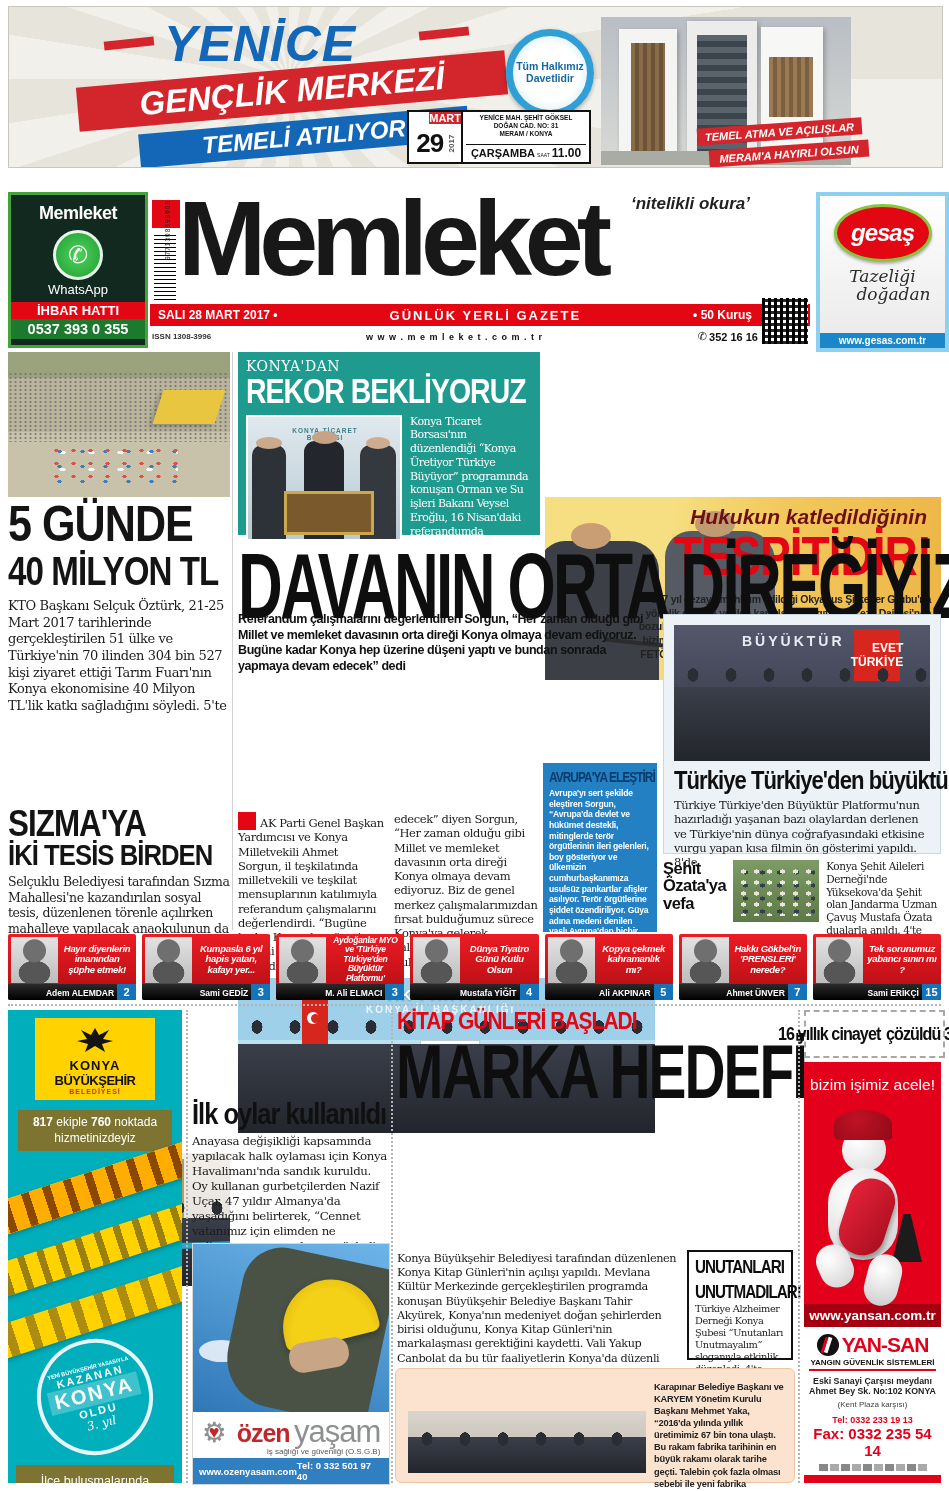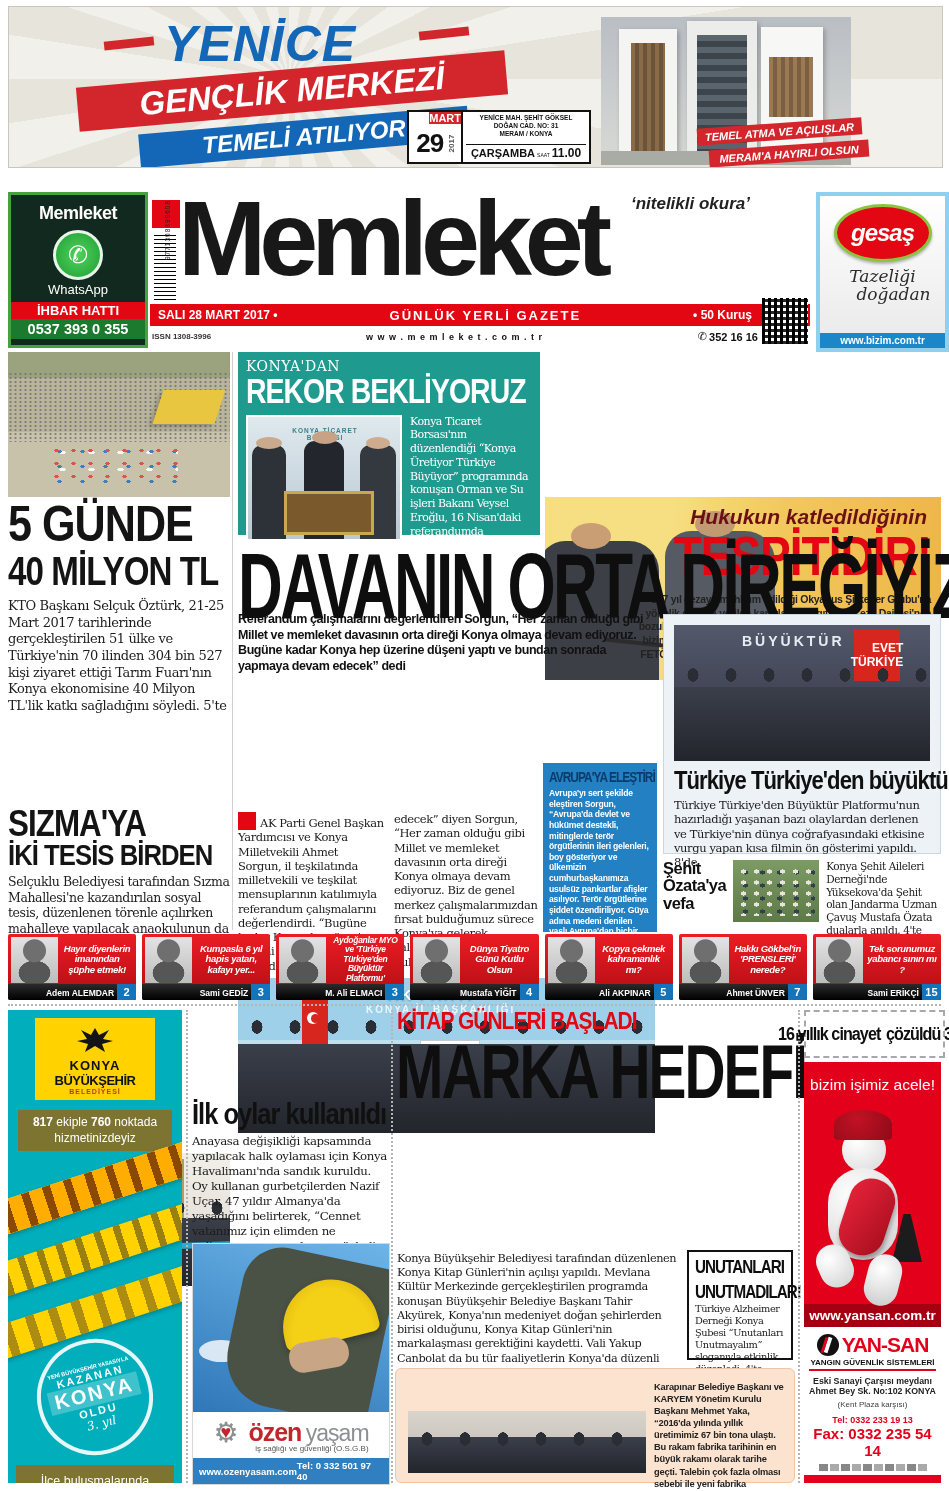--- a/index.html
+++ b/index.html
@@ -47,20 +47,25 @@
               background:repeating-conic-gradient(from 0deg at 30% 45%, #f2f0ea 0 9deg, #e7e4dc 9deg 18deg);">
     <div class="abs" style="left:155px;top:8px;font-size:50px;font-weight:bold;font-style:italic;color:#1467b6;letter-spacing:1px;">YENİCE</div>
     <div class="abs" style="left:95px;top:32px;width:50px;height:9px;background:#d3262c;transform:rotate(-6deg);"></div>
     <div class="abs" style="left:410px;top:22px;width:50px;height:9px;background:#d3262c;transform:rotate(-6deg);"></div>
     <div class="abs ribbon" style="left:68px;top:62px;width:430px;height:44px;transform:rotate(-5deg);font-size:33px;letter-spacing:0;">
       <span>GENÇLİK MERKEZİ</span>
     </div>
     <div class="abs ribbon" style="left:130px;top:113px;width:330px;height:34px;background:#1467b6;transform:rotate(-5deg);font-size:24px;">
       <span>TEMELİ ATILIYOR</span>
     </div>
+    <div class="abs" style="left:497px;top:22px;width:74px;height:74px;border-radius:50%;background:radial-gradient(#ffffff 55%,#bfe3f2);
+                border:7px solid #2f9fd6;box-shadow:0 2px 4px rgba(0,0,0,.3);display:flex;align-items:center;justify-content:center;
+                text-align:center;font-weight:bold;font-size:10.5px;color:#16689f;line-height:1.1;">
+      <span>Tüm Halkımız Davetlidir</span>
+    </div>
 
     <div class="abs" style="left:398px;top:103px;width:180px;height:50px;background:#fff;border:2px solid #111;display:flex;">
       <div style="width:52px;border-right:2px solid #111;display:flex;flex-direction:column;align-items:flex-end;">
         <div style="background:#d3262c;color:#fff;font-weight:bold;font-size:11px;text-align:center;">MART</div>
         <div style="display:flex;align-items:center;justify-content:center;flex:1;">
           <span style="font-size:26px;font-weight:bold;letter-spacing:-1px;">29</span>
           <span style="font-size:8px;font-weight:bold;transform:rotate(-90deg);color:#555;">2017</span>
         </div>
       </div>
       <div style="flex:1;display:flex;flex-direction:column;justify-content:space-between;padding:2px 3px;">
@@ -124,21 +129,21 @@
     <div class="abs qr" style="right:2px;top:104px;width:46px;height:46px;"></div>
   </div>
 
   <div class="abs" style="left:816px;top:192px;width:125px;height:152px;border:4px solid #8fd0ee;background:linear-gradient(#ffffff,#e9e9e9);text-align:center;overflow:hidden;">
     <div style="width:92px;height:52px;margin:8px auto 4px;background:#e30613;border:3px solid #8bc53f;border-radius:50%;
                 display:flex;align-items:center;justify-content:center;box-shadow:0 2px 3px rgba(0,0,0,.3);">
       <span style="color:#fff;font-weight:bold;font-style:italic;font-size:24px;letter-spacing:-1px;">gesaş</span>
     </div>
     <div class="serif" style="font-style:italic;font-size:17px;color:#2b2b2b;margin-top:4px;">Tazeliği</div>
     <div class="serif" style="font-style:italic;font-size:17px;color:#2b2b2b;margin-left:22px;margin-top:-2px;">doğadan</div>
-    <div style="position:absolute;left:0;right:0;bottom:0;background:#1b87c9;color:#fff;font-weight:bold;font-size:10px;padding:2px 0;">www.bizim.com.tr</div>
+    <div style="position:absolute;left:0;right:0;bottom:0;background:#1b87c9;color:#fff;font-weight:bold;font-size:10px;padding:2px 0;">www.gesas.com.tr</div>
   </div>
 
   <div class="abs photo" style="left:8px;top:352px;width:222px;height:145px;background:linear-gradient(180deg,#9aa27e 0 18%,#b9b49a 18% 55%,#c9c2ab 55% 100%);">
     <div class="abs" style="left:0;top:20px;width:100%;height:70px;background-image:radial-gradient(#6d6d75 1px,transparent 1.3px);background-size:5px 4px;opacity:.8;"></div>
     <div class="abs" style="left:150px;top:38px;width:62px;height:34px;background:#e8c63f;transform:skewX(-18deg);box-shadow:-3px 3px 4px rgba(0,0,0,.2);"></div>
     <div class="abs" style="left:40px;top:92px;width:130px;height:40px;background-image:radial-gradient(#d9534f 2px,transparent 2.2px),radial-gradient(#3f7fbf 2px,transparent 2.2px),radial-gradient(#f5f5f5 3px,transparent 3.2px);background-size:17px 13px,23px 15px,29px 17px;"></div>
   </div>
   <div class="abs cond" style="left:8px;top:500px;">
     <span class="sc" style="font-size:44px;transform:scale(0.98,1.15);color:#141414;">5 GÜNDE</span>
   </div>
@@ -358,21 +363,21 @@
       <div class="abs" style="left:86px;top:36px;width:96px;height:62px;background:radial-gradient(ellipse at 50% 100%,#f4d017 60%,#d4a90d);border-radius:50px 50px 8px 8px;transform:rotate(-14deg);box-shadow:0 3px 6px rgba(0,0,0,.3);"></div>
       <div class="abs" style="left:96px;top:96px;width:60px;height:30px;background:#c8a584;border-radius:14px;transform:rotate(-10deg);"></div>
     </div>
     <div style="position:relative;height:46px;background:#fff;display:flex;align-items:center;justify-content:center;">
       <span style="position:relative;width:30px;height:30px;margin-right:5px;">
         <span style="position:absolute;left:0;top:-4px;font-size:28px;color:#8d9091;">⚙</span>
         <span style="position:absolute;left:7px;top:2px;font-size:18px;color:#c0272d;">♥</span>
       </span>
       <span>
         <span style="color:#c0272d;font-weight:bold;font-size:25px;letter-spacing:-1px;">özen</span>
-        <span style="color:#8d9091;font-size:23px;letter-spacing:-1px;">yaşam</span>
+        <span style="color:#8d9091;font-size:31px;letter-spacing:-1px;">yaşam</span>
         <div style="font-size:8px;color:#555;text-align:right;margin-top:-3px;">iş sağlığı ve güvenliği (O.S.G.B)</div>
       </span>
     </div>
     <div style="height:26px;background:#2f7fc1;color:#fff;display:flex;align-items:center;justify-content:space-between;padding:0 6px;font-size:9.5px;font-weight:bold;">
       <span>www.ozenyasam.com</span>
       <span>Tel: 0 332 501 97 40</span>
     </div>
   </div>
 
   <div class="abs dotv" style="left:391px;top:1010px;height:473px;"></div>

